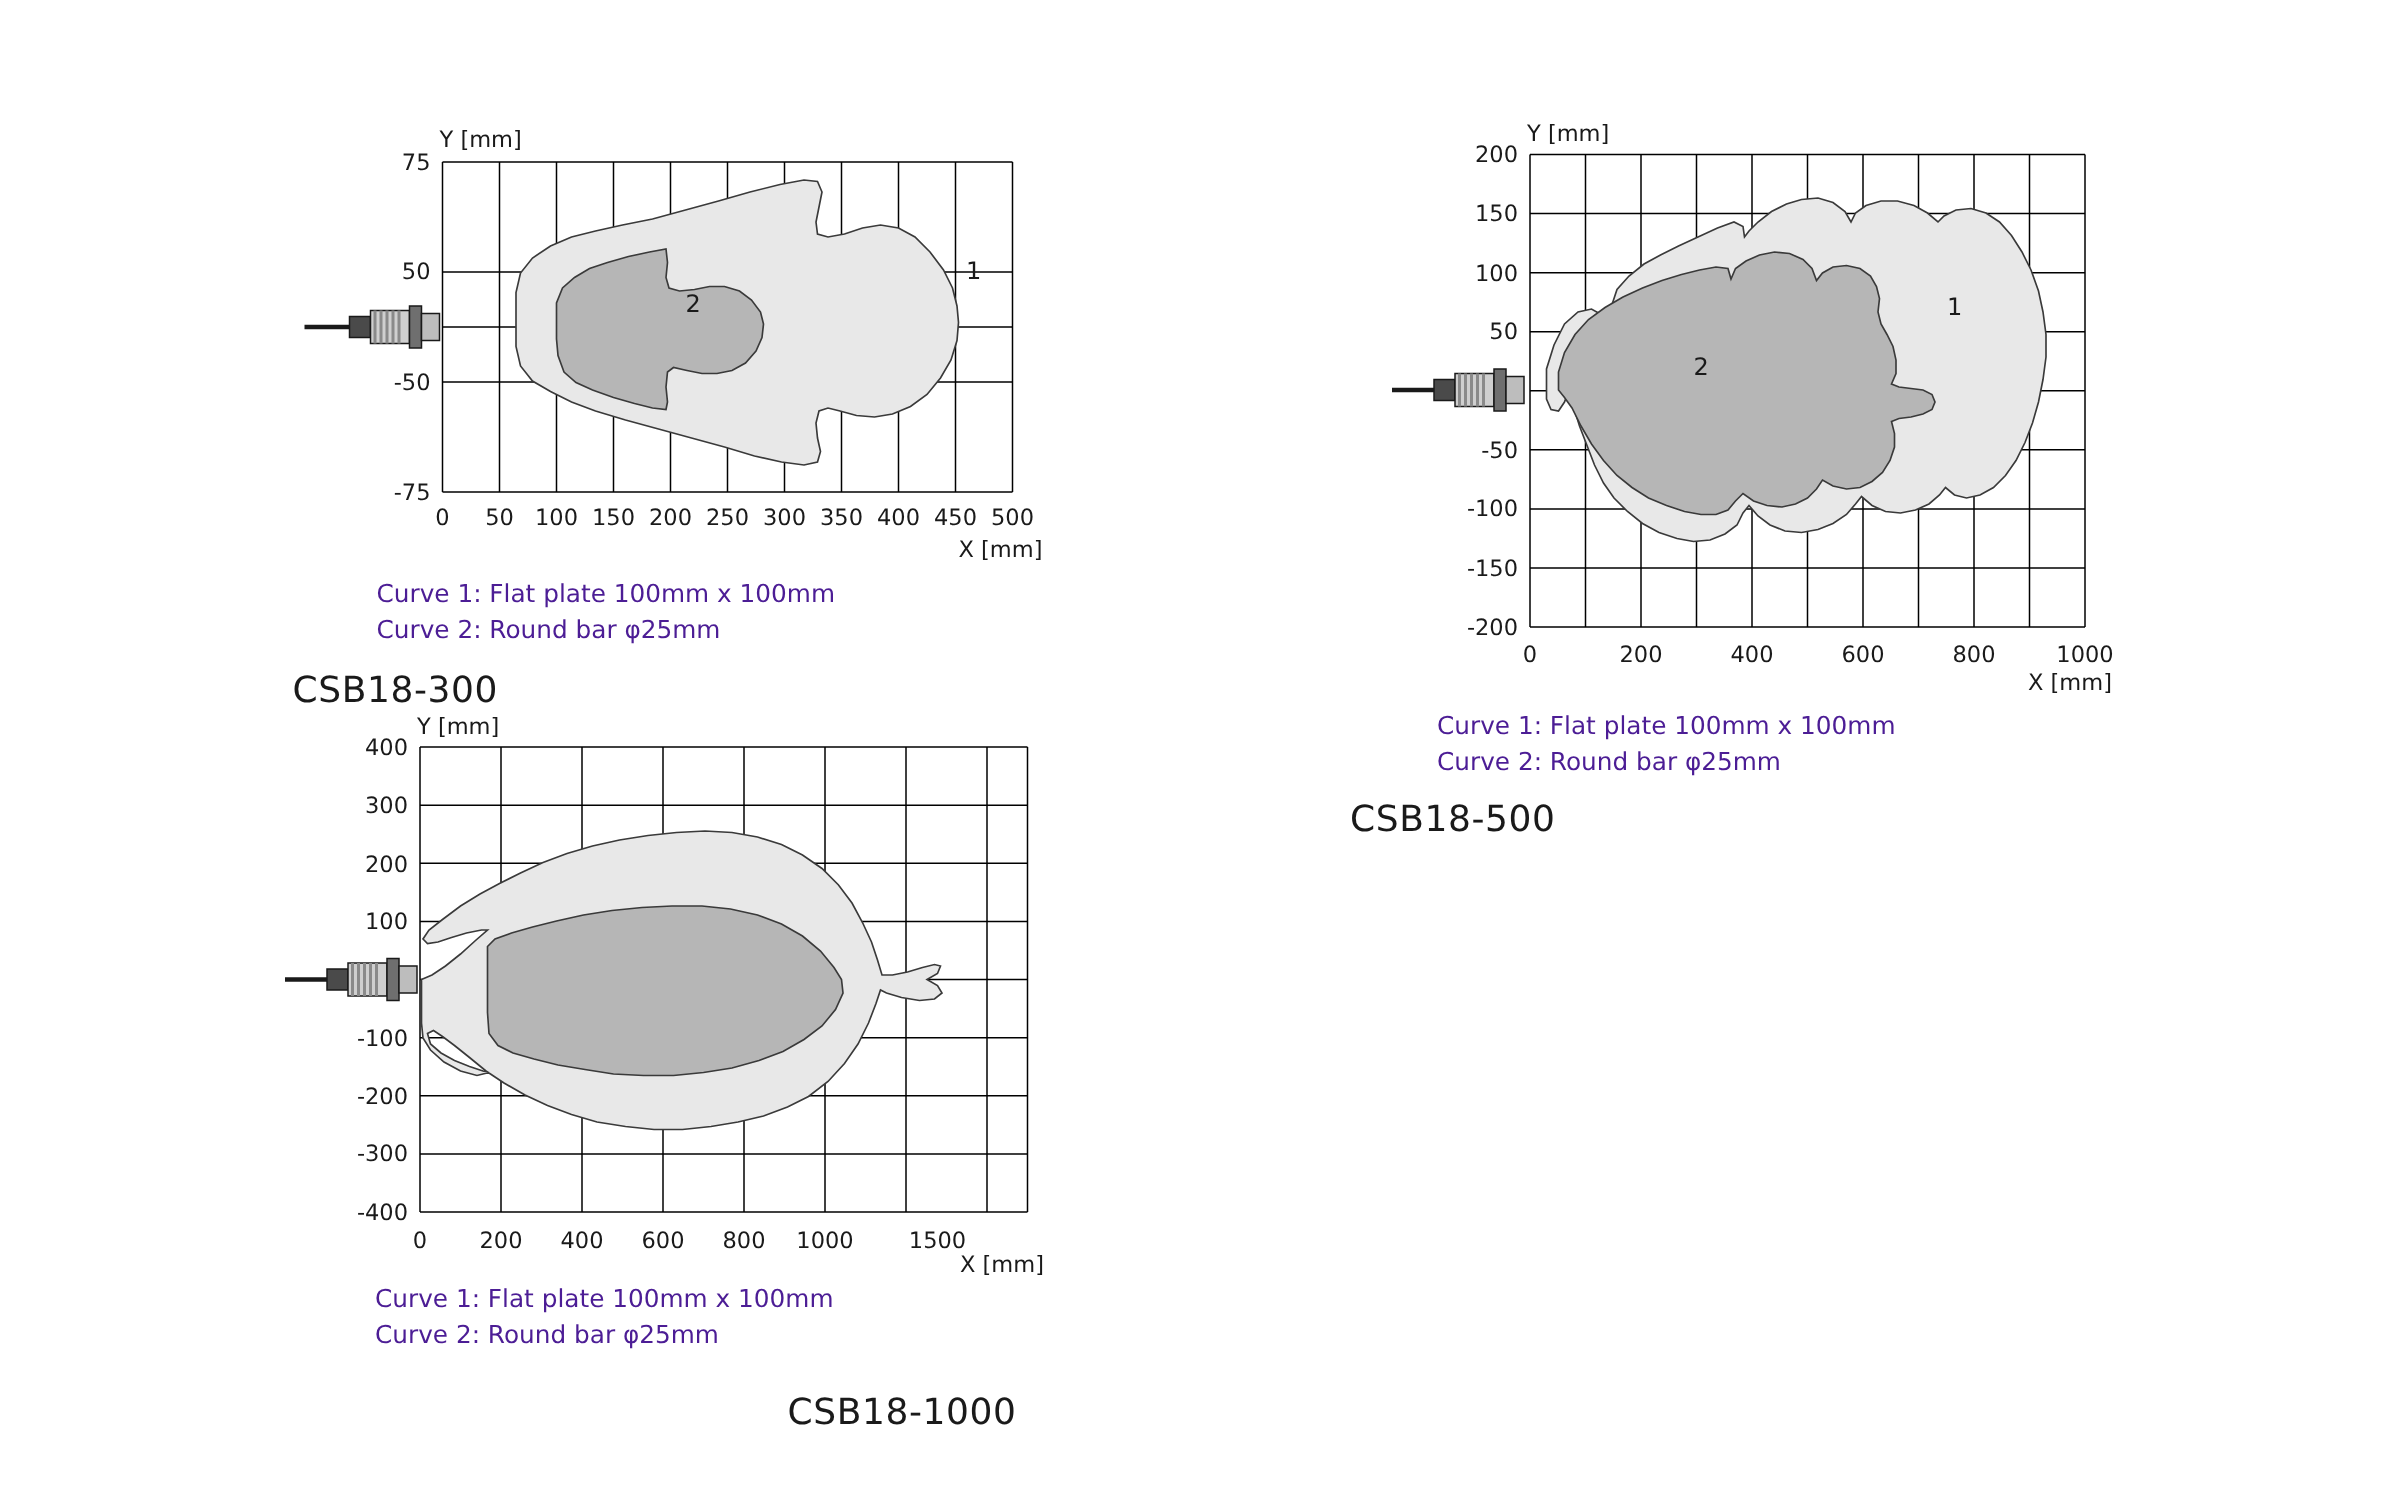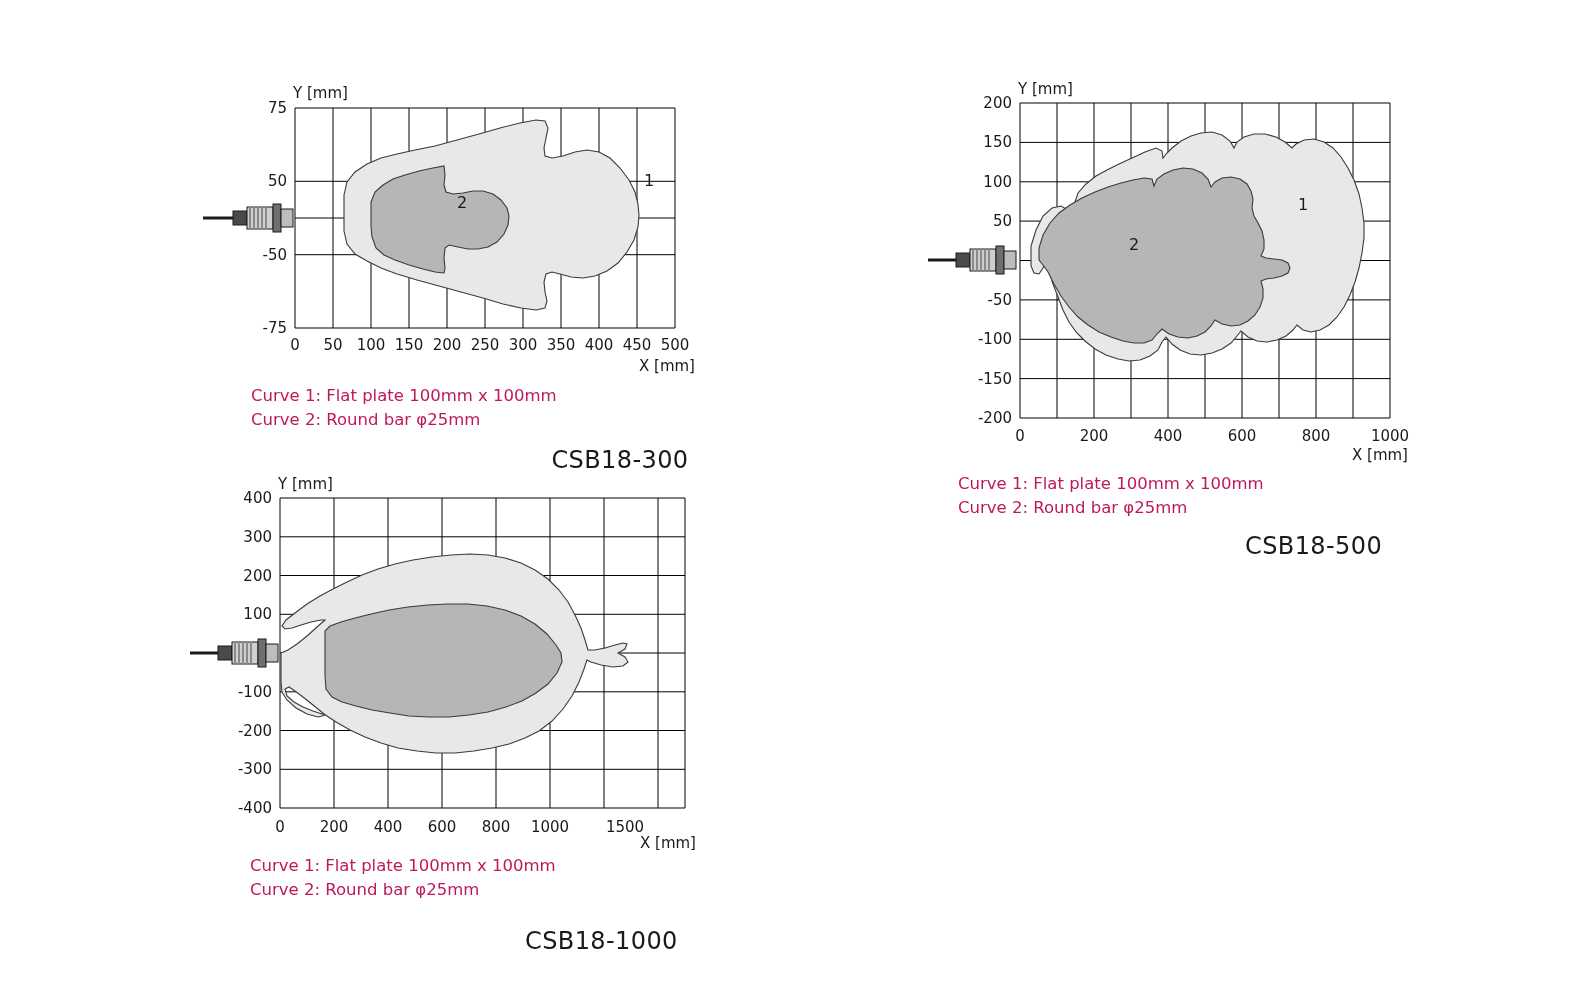--- a/index.html
+++ b/index.html
@@ -35,21 +35,21 @@
     font-family: "DejaVu Sans", sans-serif;
   }
   .curve-num {
     font-size: 16px;
     fill: #1a1a1a;
     font-family: "DejaVu Sans", sans-serif;
   }
   .legend {
     font-size: 16.5px;
     line-height: 1.45;
-    color: #be185d;
+    color: #4c1d95;
     font-family: "DejaVu Sans", sans-serif;
     white-space: nowrap;
   }
   .model-title {
     font-size: 24px;
     letter-spacing: 0.4px;
     color: #1a1a1a;
     font-family: "DejaVu Sans", sans-serif;
     white-space: nowrap;
   }
@@ -152,21 +152,21 @@
         <rect x="86" y="131" width="12" height="18" fill="#bdbdbd" stroke="#1a1a1a" stroke-width="1"></rect>
       </g>
     </svg>
   </div>
 
   <div class="legend" style="margin-left:56px; margin-top:6px;">
     <div>Curve 1: Flat plate 100mm x 100mm</div>
     <div>Curve 2: Round bar φ25mm</div>
   </div>
 
-  <div class="model-title" style="margin-left:330px; margin-top:14px;text-align:center;">CSB18-300</div>
+  <div class="model-title" style="margin-top:14px;">CSB18-300</div>
 </div>
 
 <div class="chart-block" style="left:900px; top:78px;">
 
   <div class="plot-wrap">
     <svg class="plot" width="520" height="390" viewBox="0 0 520 390">
 
       <g>
         <line class="grid-line" x1="120" y1="25" x2="120" y2="340"></line>
         <line class="grid-line" x1="157" y1="25" x2="157" y2="340"></line>
@@ -256,21 +256,21 @@
         <rect x="104" y="173" width="12" height="18" fill="#bdbdbd" stroke="#1a1a1a" stroke-width="1"></rect>
       </g>
     </svg>
   </div>
 
   <div class="legend" style="margin-left:58px; margin-top:4px;">
     <div>Curve 1: Flat plate 100mm x 100mm</div>
     <div>Curve 2: Round bar φ25mm</div>
   </div>
 
-  <div class="model-title" style="margin-left:345px; margin-top:12px;">CSB18-500</div>
+  <div class="model-title" style="margin-top:12px;">CSB18-500</div>
 </div>
 
 <div class="chart-block" style="left:185px; top:470px;">
 
   <div class="plot-wrap">
     <svg class="plot" width="530" height="380" viewBox="0 0 530 380">
 
       <g>
         <line class="grid-line" x1="95" y1="28" x2="95" y2="338"></line>
         <line class="grid-line" x1="149" y1="28" x2="149" y2="338"></line>

